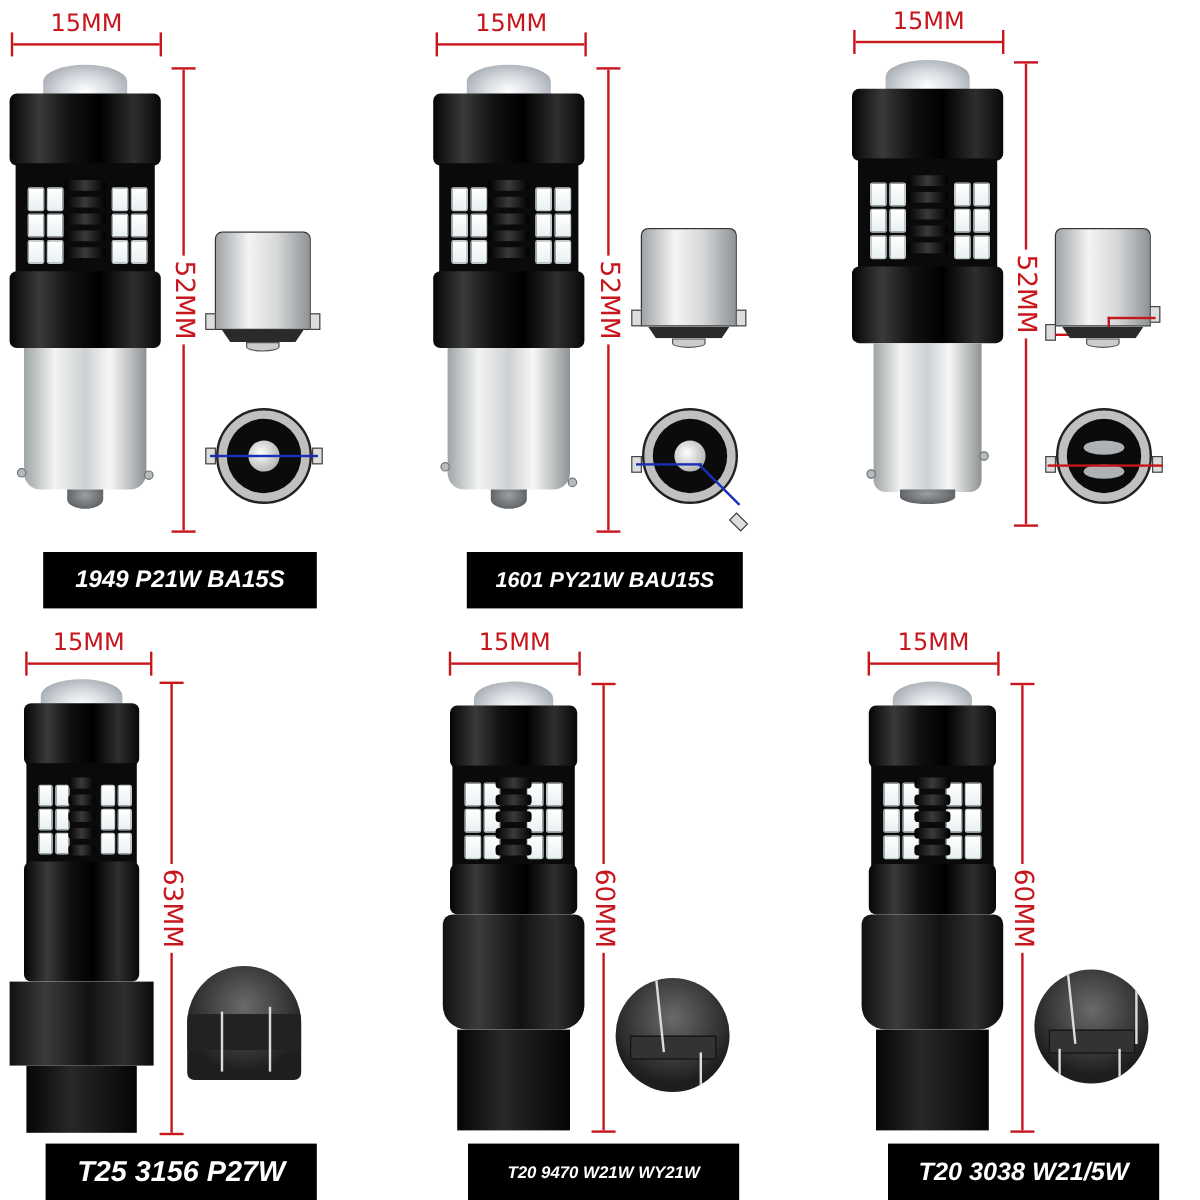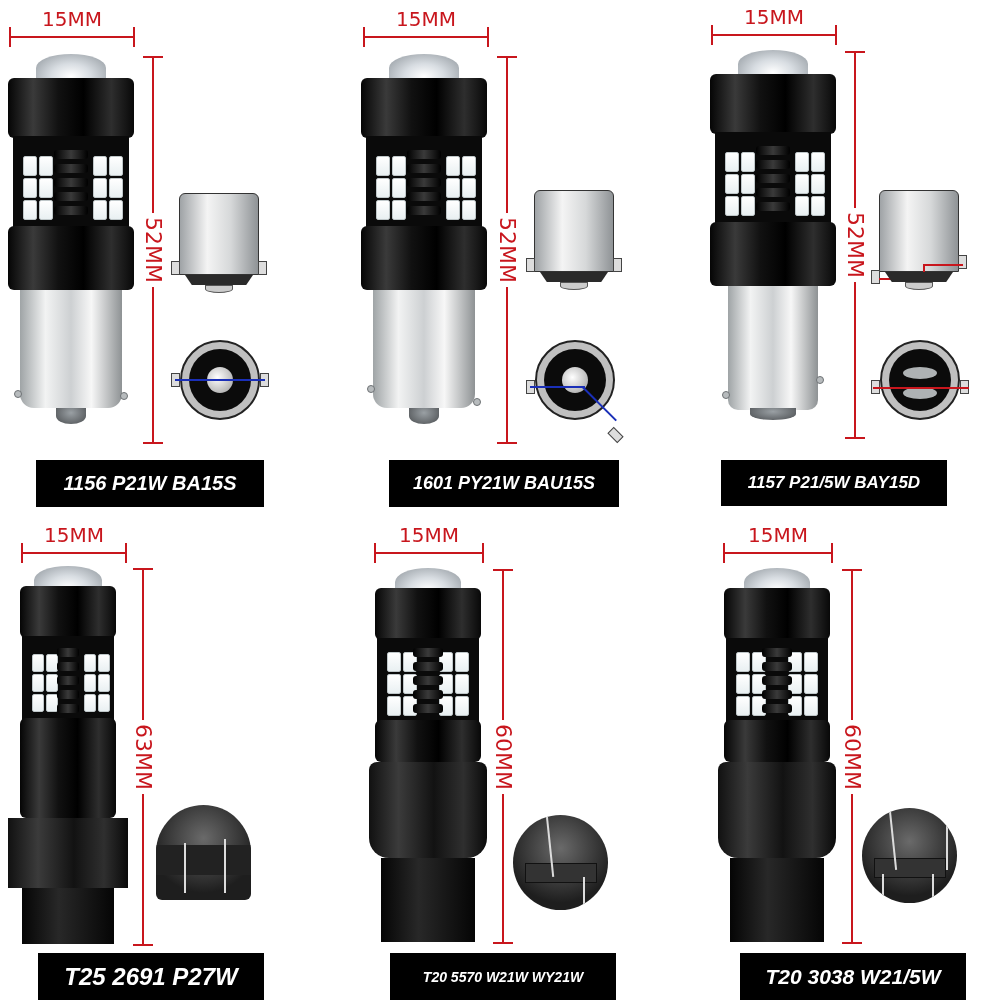--- a/index.html
+++ b/index.html
@@ -102,21 +102,21 @@
   <div class="end-diag" style="left:170px;top:340px;">
     <div class="end-ring">
         <div class="end-core">
           <div class="end-dot"></div>
         </div>
       </div>
     <div class="end-lug" style="left:1px;top:33px;"></div>
     <div class="end-lug" style="left:90px;top:33px;"></div>
     <div style="position:absolute;left:5px;top:39px;width:90px;height:2px;background:#1a2fb8;"></div>
   </div>
-  <div class="label" style="left:36px;top:460px;width:228px;height:47px;font-size:20px;">1156 P21W BA15S</div>
+  <div class="label" style="left:36px;top:460px;width:228px;height:47px;font-size:20px;">1949 P21W BA15S</div>
 </div>
 
 <div class="cell" style="left:333px;top:0;">
   <div class="dim-w" style="left:30px;top:27px;width:126px;">
     <div class="line"></div>
       <div class="txt">15MM</div>
   </div>
   <div class="dim-h" style="left:164px;top:56px;height:388px;">
     <div class="line"></div>
       <div class="txt">52MM</div>
@@ -225,21 +225,20 @@
     <div class="end-ring">
         <div class="end-core">
       <div class="end-oval" style="top:18px;"></div>
       <div class="end-oval" style="top:38px;"></div>
     </div>
       </div>
     <div class="end-lug" style="left:1px;top:40px;"></div>
     <div class="end-lug" style="left:90px;top:40px;"></div>
     <div style="position:absolute;left:3px;top:47px;width:96px;height:2px;background:#c8161d;"></div>
   </div>
-  <div class="label" style="left:55px;top:460px;width:226px;height:46px;font-size:17px;">1157 P21/5W BAY15D</div>
 </div>
 
 <div class="cell" style="left:0;top:510px;">
   <div class="dim-w" style="left:21px;top:33px;width:106px;">
     <div class="line"></div>
       <div class="txt">15MM</div>
   </div>
   <div class="dim-h" style="left:133px;top:58px;height:378px;">
     <div class="line"></div>
       <div class="txt">63MM</div>
@@ -270,21 +269,21 @@
     </div>
     <div class="head" style="left:12px;width:96px;top:156px;height:100px;"></div>
     <div class="wedge-base" style="left:0;top:256px;width:120px;height:70px;"></div>
     <div class="wedge-foot" style="left:14px;top:326px;width:92px;height:56px;"></div>
   </div>
   <div class="socket-photo" style="left:156px;top:295px;border-radius:50% 50% 6px 6px;">
     <div style="position:absolute;left:0;top:40px;width:95px;height:30px;background:#222;"></div>
     <div class="socket-wire" style="left:28px;top:38px;height:50px;"></div>
     <div class="socket-wire" style="left:68px;top:34px;height:54px;"></div>
   </div>
-  <div class="label" style="left:38px;top:443px;width:226px;height:47px;font-size:24px;">T25 2691 P27W</div>
+  <div class="label" style="left:38px;top:443px;width:226px;height:47px;font-size:24px;">T25 3156 P27W</div>
 </div>
 
 <div class="cell" style="left:333px;top:510px;">
   <div class="dim-w" style="left:41px;top:33px;width:110px;">
     <div class="line"></div>
       <div class="txt">15MM</div>
   </div>
   <div class="dim-h" style="left:160px;top:59px;height:375px;">
     <div class="line"></div>
       <div class="txt">60MM</div>
@@ -315,21 +314,21 @@
     </div>
     <div class="head" style="left:6px;width:106px;top:156px;height:42px;"></div>
     <div class="wedge-base" style="left:0;top:198px;width:118px;height:96px;border-radius:8px 8px 20px 20px;"></div>
     <div class="wedge-foot" style="left:12px;top:294px;width:94px;height:84px;"></div>
   </div>
   <div class="socket-photo" style="left:180px;top:305px;">
     <div style="position:absolute;left:12px;top:48px;width:72px;height:20px;background:#333;border:1px solid #111;"></div>
     <div class="socket-wire" style="left:36px;top:0;height:62px;transform:rotate(-6deg);"></div>
     <div class="socket-wire" style="left:70px;top:62px;height:44px;"></div>
   </div>
-  <div class="label" style="left:57px;top:443px;width:226px;height:47px;font-size:14px;">T20 5570 W21W WY21W</div>
+  <div class="label" style="left:57px;top:443px;width:226px;height:47px;font-size:14px;">T20 9470 W21W WY21W</div>
 </div>
 
 <div class="cell" style="left:666px;top:510px;">
   <div class="dim-w" style="left:57px;top:33px;width:110px;">
     <div class="line"></div>
       <div class="txt">15MM</div>
   </div>
   <div class="dim-h" style="left:176px;top:59px;height:375px;">
     <div class="line"></div>
       <div class="txt">60MM</div>

